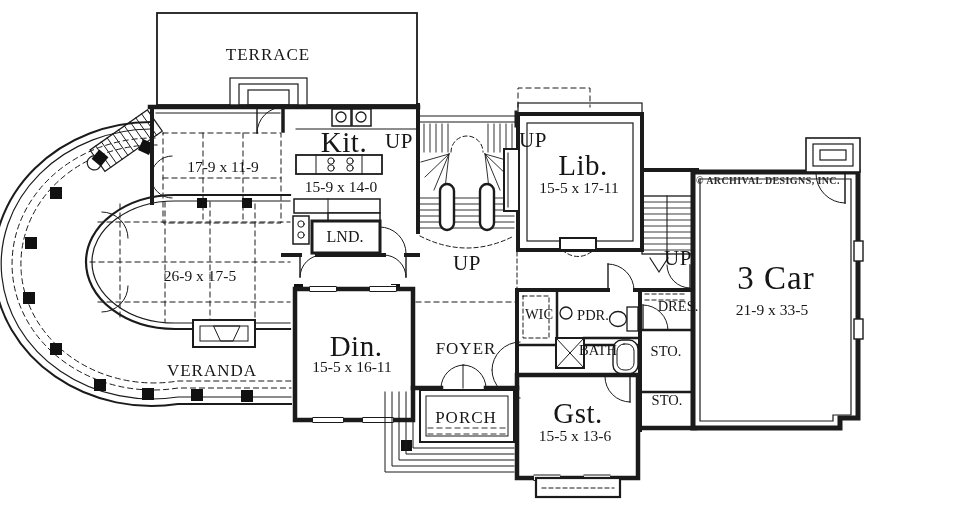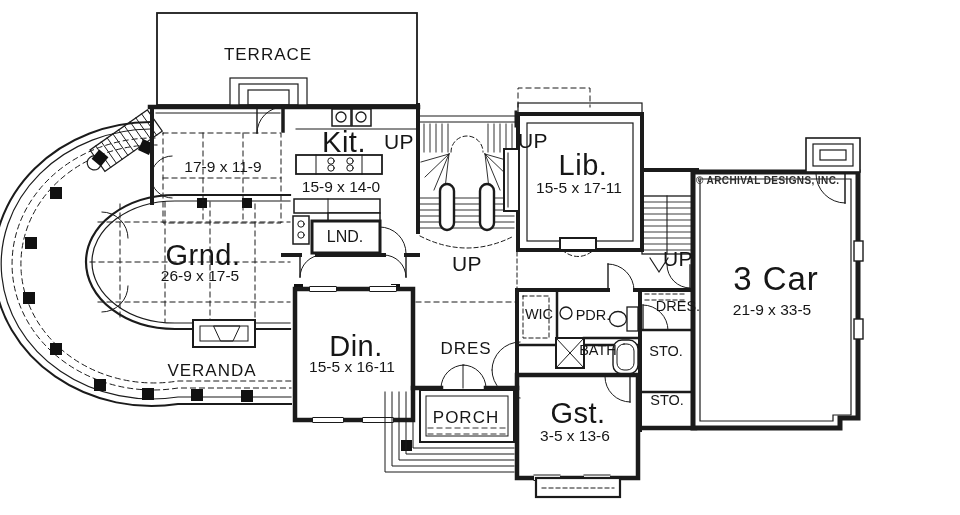--- a/index.html
+++ b/index.html
@@ -1,17 +1,17 @@
 <!DOCTYPE html>
 <html><head>
 <meta charset="utf-8">
 <style>
   html,body{margin:0;padding:0;background:#fff;}
   #stage{position:relative;width:960px;height:515px;background:#fff;overflow:hidden;
-         font-family:Liberation Sans, sans-serif;}
+         font-family:Liberation Serif, serif;}
   #plansvg{position:absolute;left:0;top:0;}
   .lbl{position:absolute;transform:translate(-50%,-50%);white-space:nowrap;color:#161616;
        line-height:1;}
   .xl{font-size:29px;letter-spacing:0.5px;}
   .big{font-size:33px;letter-spacing:1px;}
   .dim{font-size:15.5px;}
   .lg{font-size:17px;letter-spacing:1px;}
   .md{font-size:16px;}
   .sm{font-size:14.5px;}
   .up{font-size:21px;letter-spacing:0.5px;}
@@ -295,39 +295,38 @@
   <div class="lbl dim" style="left:341px;top:187px;">15-9 x 14-0</div>
 
   <div class="lbl up" style="left:399px;top:141px;">UP</div>
   <div class="lbl up" style="left:533px;top:140px;">UP</div>
   <div class="lbl up" style="left:467px;top:263px;">UP</div>
   <div class="lbl up" style="left:678px;top:258px;">UP</div>
 
   <div class="lbl xl" style="left:583px;top:165px;">Lib.</div>
   <div class="lbl dim" style="left:579px;top:188px;">15-5 x 17-11</div>
 
-  <div class="lbl xl" style="left:203px;top:255px;">Grnd.</div>
   <div class="lbl dim" style="left:200px;top:276px;">26-9 x 17-5</div>
 
   <div class="lbl md" style="left:345px;top:237px;">LND.</div>
 
   <div class="lbl xl" style="left:356px;top:346px;">Din.</div>
   <div class="lbl dim" style="left:352px;top:367px;">15-5 x 16-11</div>
 
   <div class="lbl lg" style="left:212px;top:370px;">VERANDA</div>
-  <div class="lbl lg" style="left:466px;top:348px;">DRES</div>
+  <div class="lbl lg" style="left:466px;top:348px;">FOYER</div>
   <div class="lbl lg" style="left:466px;top:417px;">PORCH</div>
 
   <div class="lbl sm" style="left:539px;top:314px;">WIC</div>
   <div class="lbl sm" style="left:593px;top:315px;">PDR.</div>
   <div class="lbl sm" style="left:666px;top:306px;padding-left:24px;">DRES.</div>
   <div class="lbl sm" style="left:598px;top:350px;">BATH</div>
   <div class="lbl sm" style="left:666px;top:351px;">STO.</div>
   <div class="lbl sm" style="left:667px;top:400px;">STO.</div>
 
   <div class="lbl xl" style="left:578px;top:413px;">Gst.</div>
-  <div class="lbl dim" style="left:575px;top:436px;">3-5 x 13-6</div>
+  <div class="lbl dim" style="left:575px;top:436px;">15-5 x 13-6</div>
 
   <div class="lbl big" style="left:776px;top:278px;">3 Car</div>
   <div class="lbl dim" style="left:772px;top:310px;">21-9 x 33-5</div>
 
   <div class="copyright" style="left:696px;top:180px;">© ARCHIVAL DESIGNS, INC.</div>
 </div>
 
 </body></html>

